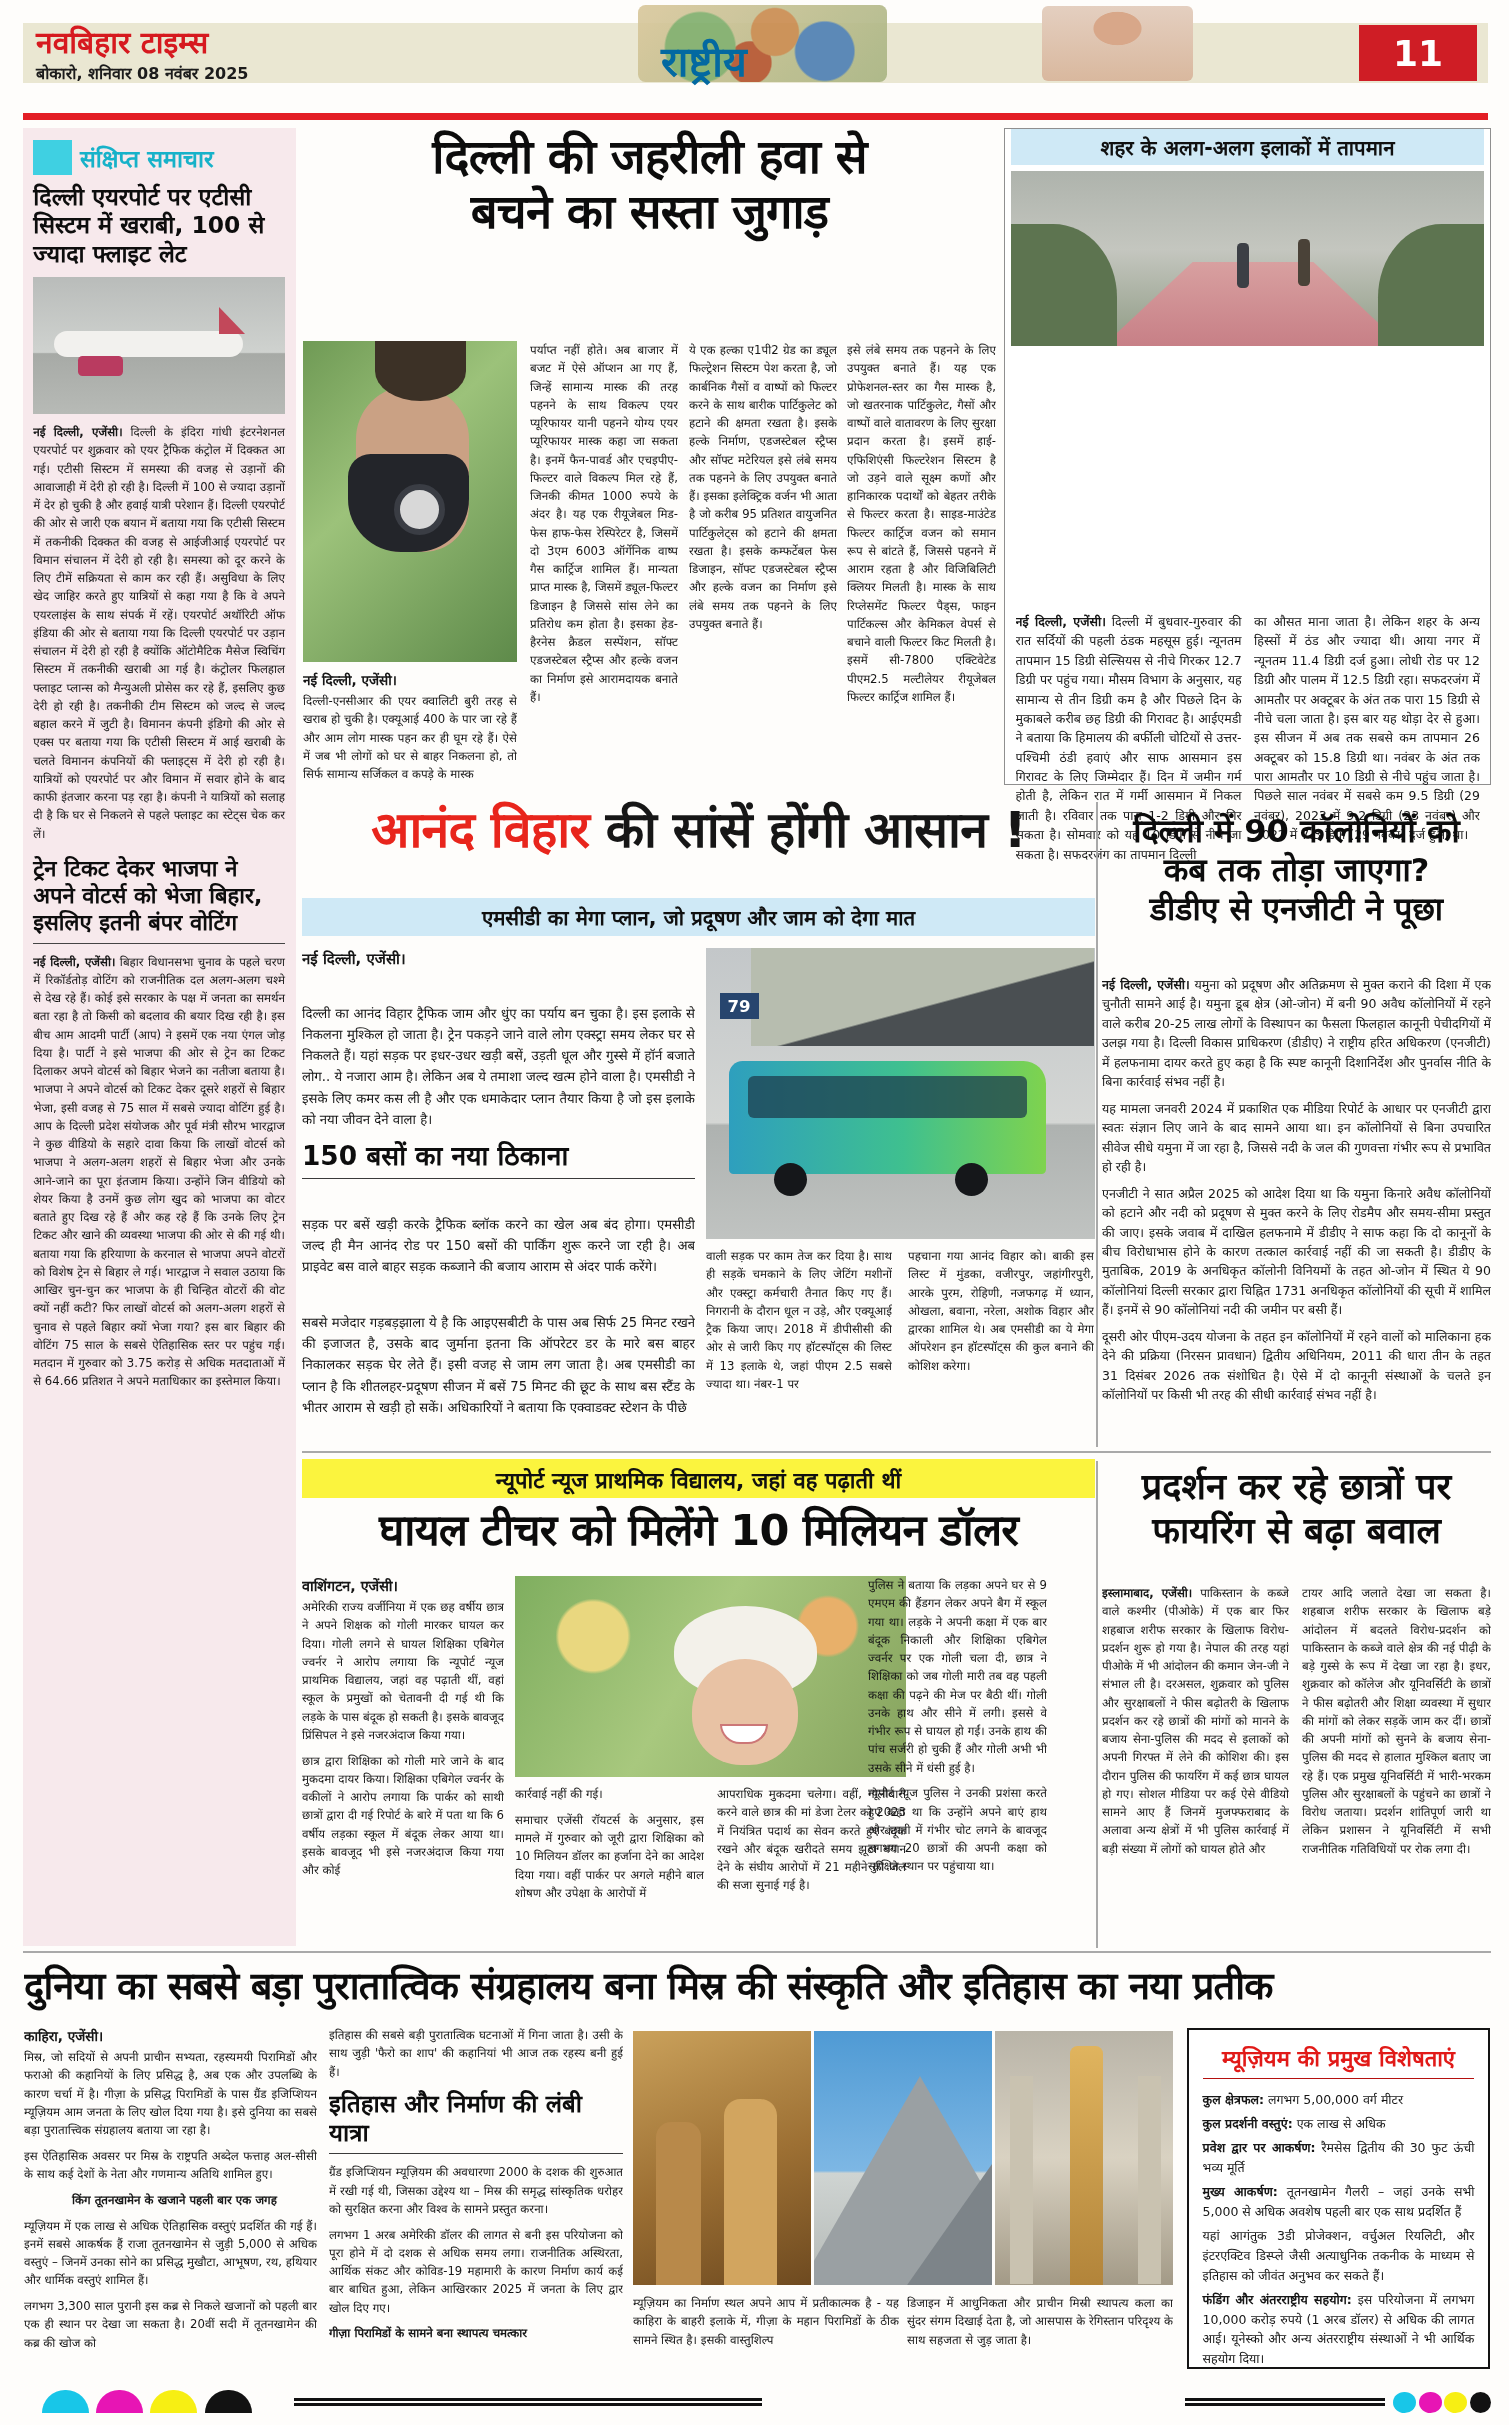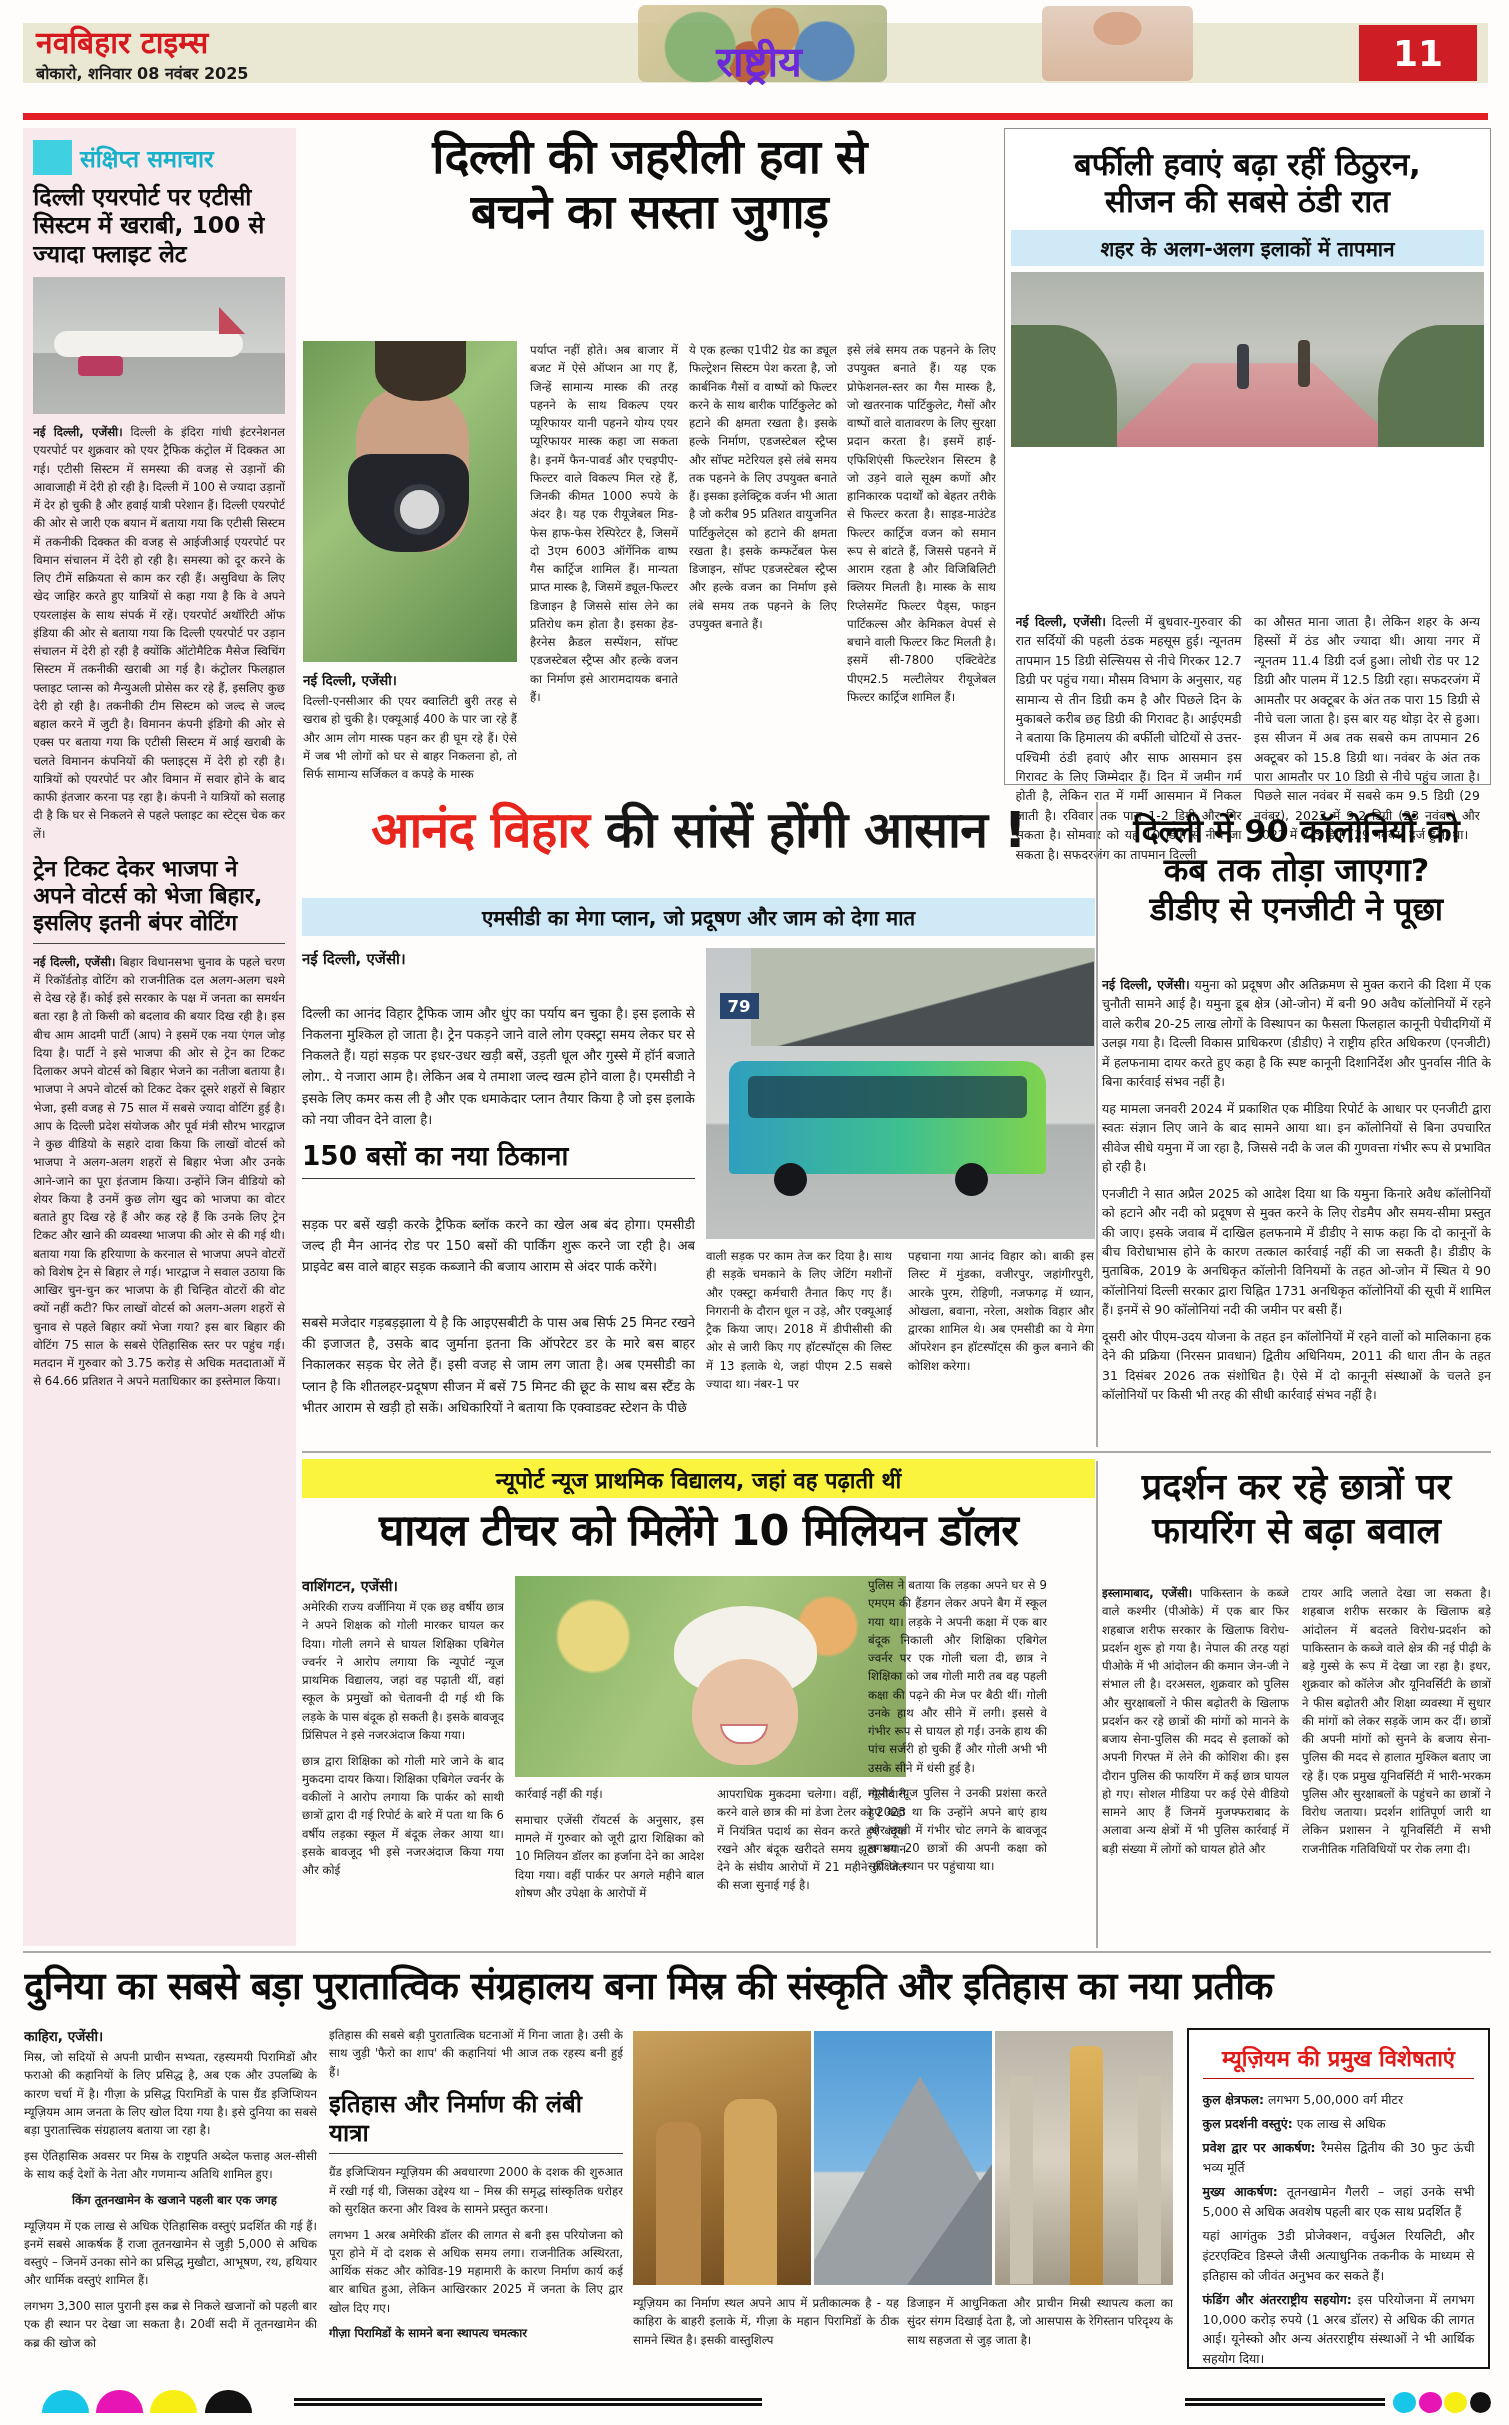--- a/index.html
+++ b/index.html
@@ -4,21 +4,21 @@
 <style>
   html,body{margin:0;padding:0;background:#8a8a8a;}
   .page{position:relative;width:1510px;height:2426px;background:#fefdfb;font-family:"DejaVu Sans","Liberation Sans",sans-serif;color:#161616;overflow:hidden;}
   .abs{position:absolute;}
   .j{text-align:justify;text-justify:inter-word;}
   .clip{overflow:hidden;}
   
   .mast-band{background:#eae7d2;}
   .paper-name{color:#d6191f;font-weight:bold;font-size:30px;line-height:1.05;}
   .edition-line{color:#1c1c1c;font-weight:bold;font-size:16px;}
-  .section-title{color:#6d28d9;font-weight:bold;font-size:41px;text-align:center;}
+  .section-title{color:#0369a1;font-weight:bold;font-size:41px;text-align:left;}
   .pageno-box{background:#cf1d25;color:#fff;font-weight:bold;font-size:36px;display:flex;align-items:center;justify-content:center;}
   .red-rule{background:#e31e25;}
   
   .briefs-col{background:#f7e9ec;padding:9px 10.6px;box-sizing:border-box;}
   .brief-head{display:flex;align-items:center;margin:3px 0 7.5px 0;}
   .cyan-bar{width:9.8px;height:35px;background:#3fd0e2;display:inline-block;}
   .brief-label{color:#17b2c9;font-weight:bold;font-size:23.4px;margin-left:7.5px;}
   .brief-hl{font-weight:bold;font-size:23.4px;line-height:1.22;color:#0d0d0d;margin:1.5px 0 9px 0;}
   .body-sm{font-size:11.7px;line-height:1.56;}
   .sub-hl{font-weight:bold;font-size:22px;line-height:1.24;color:#0d0d0d;border-bottom:1.5px solid #444;padding-bottom:6px;margin:12px 0 9px 0;}
@@ -105,24 +105,20 @@
   </div>
   <div class="abs clip" style="left:303px;top:670px;width:214px;height:115px;">
     <div class="dateline" style="font-size:13.6px;margin-bottom:3px;">नई दिल्ली, एजेंसी।</div>
     <div class="body-sm j">दिल्ली-एनसीआर की एयर क्वालिटी बुरी तरह से खराब हो चुकी है। एक्यूआई 400 के पार जा रहे हैं और आम लोग मास्क पहन कर ही घूम रहे हैं। ऐसे में जब भी लोगों को घर से बाहर निकलना हो, तो सिर्फ सामान्य सर्जिकल व कपड़े के मास्क</div>
   </div>
   <div class="abs body-sm j clip" style="left:530px;top:341px;width:148px;height:444px;">पर्याप्त नहीं होते। अब बाजार में बजट में ऐसे ऑप्शन आ गए हैं, जिन्हें सामान्य मास्क की तरह पहनने के साथ विकल्प एयर प्यूरिफायर यानी पहनने योग्य एयर प्यूरिफायर मास्क कहा जा सकता है। इनमें फैन-पावर्ड और एचइपीए-फिल्टर वाले विकल्प मिल रहे हैं, जिनकी कीमत 1000 रुपये के अंदर है। यह एक रीयूजेबल मिड-फेस हाफ-फेस रेस्पिरेटर है, जिसमें दो 3एम 6003 ऑर्गेनिक वाष्प गैस कार्ट्रिज शामिल हैं। मान्यता प्राप्त मास्क है, जिसमें ड्यूल-फिल्टर डिजाइन है जिससे सांस लेने का प्रतिरोध कम होता है। इसका हेड-हैरनेस क्रैडल सस्पेंशन, सॉफ्ट एडजस्टेबल स्ट्रैप्स और हल्के वजन का निर्माण इसे आरामदायक बनाते हैं।</div>
   <div class="abs body-sm j clip" style="left:689px;top:341px;width:148px;height:444px;">ये एक हल्का ए1पी2 ग्रेड का ड्यूल फिल्ट्रेशन सिस्टम पेश करता है, जो कार्बनिक गैसों व वाष्पों को फिल्टर करने के साथ बारीक पार्टिकुलेट को हटाने की क्षमता रखता है। इसके हल्के निर्माण, एडजस्टेबल स्ट्रैप्स और सॉफ्ट मटेरियल इसे लंबे समय तक पहनने के लिए उपयुक्त बनाते हैं। इसका इलेक्ट्रिक वर्जन भी आता है जो करीब 95 प्रतिशत वायुजनित पार्टिकुलेट्स को हटाने की क्षमता रखता है। इसके कम्फर्टेबल फेस डिजाइन, सॉफ्ट एडजस्टेबल स्ट्रैप्स और हल्के वजन का निर्माण इसे लंबे समय तक पहनने के लिए उपयुक्त बनाते हैं।</div>
   <div class="abs body-sm j clip" style="left:847px;top:341px;width:149px;height:444px;">इसे लंबे समय तक पहनने के लिए उपयुक्त बनाते हैं। यह एक प्रोफेशनल-स्तर का गैस मास्क है, जो खतरनाक पार्टिकुलेट, गैसों और वाष्पों वाले वातावरण के लिए सुरक्षा प्रदान करता है। इसमें हाई-एफिशिएंसी फिल्टरेशन सिस्टम है जो उड़ने वाले सूक्ष्म कणों और हानिकारक पदार्थों को बेहतर तरीके से फिल्टर करता है। साइड-माउंटेड फिल्टर कार्ट्रिज वजन को समान रूप से बांटते हैं, जिससे पहनने में आराम रहता है और विजिबिलिटी क्लियर मिलती है। मास्क के साथ रिप्लेसमेंट फिल्टर पैड्स, फाइन पार्टिकल्स और केमिकल वेपर्स से बचाने वाली फिल्टर किट मिलती है। इसमें सी-7800 एक्टिवेटेड पीएम2.5 मल्टीलेयर रीयूजेबल फिल्टर कार्ट्रिज शामिल हैं।</div>
 
   <div class="abs weather-box" style="left:1004px;top:128px;width:487px;height:657px;">
-    <div class="hl-xl" style="font-size:31px;margin:16.6px 10.6px 9px 10.6px;">
-      <div>बर्फीली हवाएं बढ़ा रहीं ठिठुरन,</div>
-      <div>सीजन की सबसे ठंडी रात</div>
-    </div>
     <div class="band-blue" style="height:36px;margin:0 6px;">शहर के अलग-अलग इलाकों में तापमान</div>
     <div style="position:relative;margin:6px 6px 7.5px 6px;height:175px;background:linear-gradient(180deg,#aeb3ac 0%,#c4c6bf 45%,#8f9b84 100%);overflow:hidden;">
       <div style="position:absolute;left:91px;top:91px;width:302px;height:85px;background:linear-gradient(180deg,#d8a0a0,#c77f86);clip-path:polygon(30% 0,70% 0,100% 100%,0 100%);"></div>
       <div style="position:absolute;left:0;top:53px;width:106px;height:122px;background:#5d7450;border-radius:0 60% 0 0;"></div>
       <div style="position:absolute;right:0;top:53px;width:106px;height:122px;background:#5d7450;border-radius:60% 0 0 0;"></div>
       <div style="position:absolute;left:226px;top:72px;width:12px;height:45px;background:#3c3f45;border-radius:4.5px;"></div>
       <div style="position:absolute;left:287px;top:68px;width:12px;height:47px;background:#4a4238;border-radius:4.5px;"></div>
     </div>
     <div class="abs body-md j clip" style="left:10.6px;top:483px;width:226px;height:298px;position:absolute;">
       <span class="dateline">नई दिल्ली, एजेंसी।</span>

